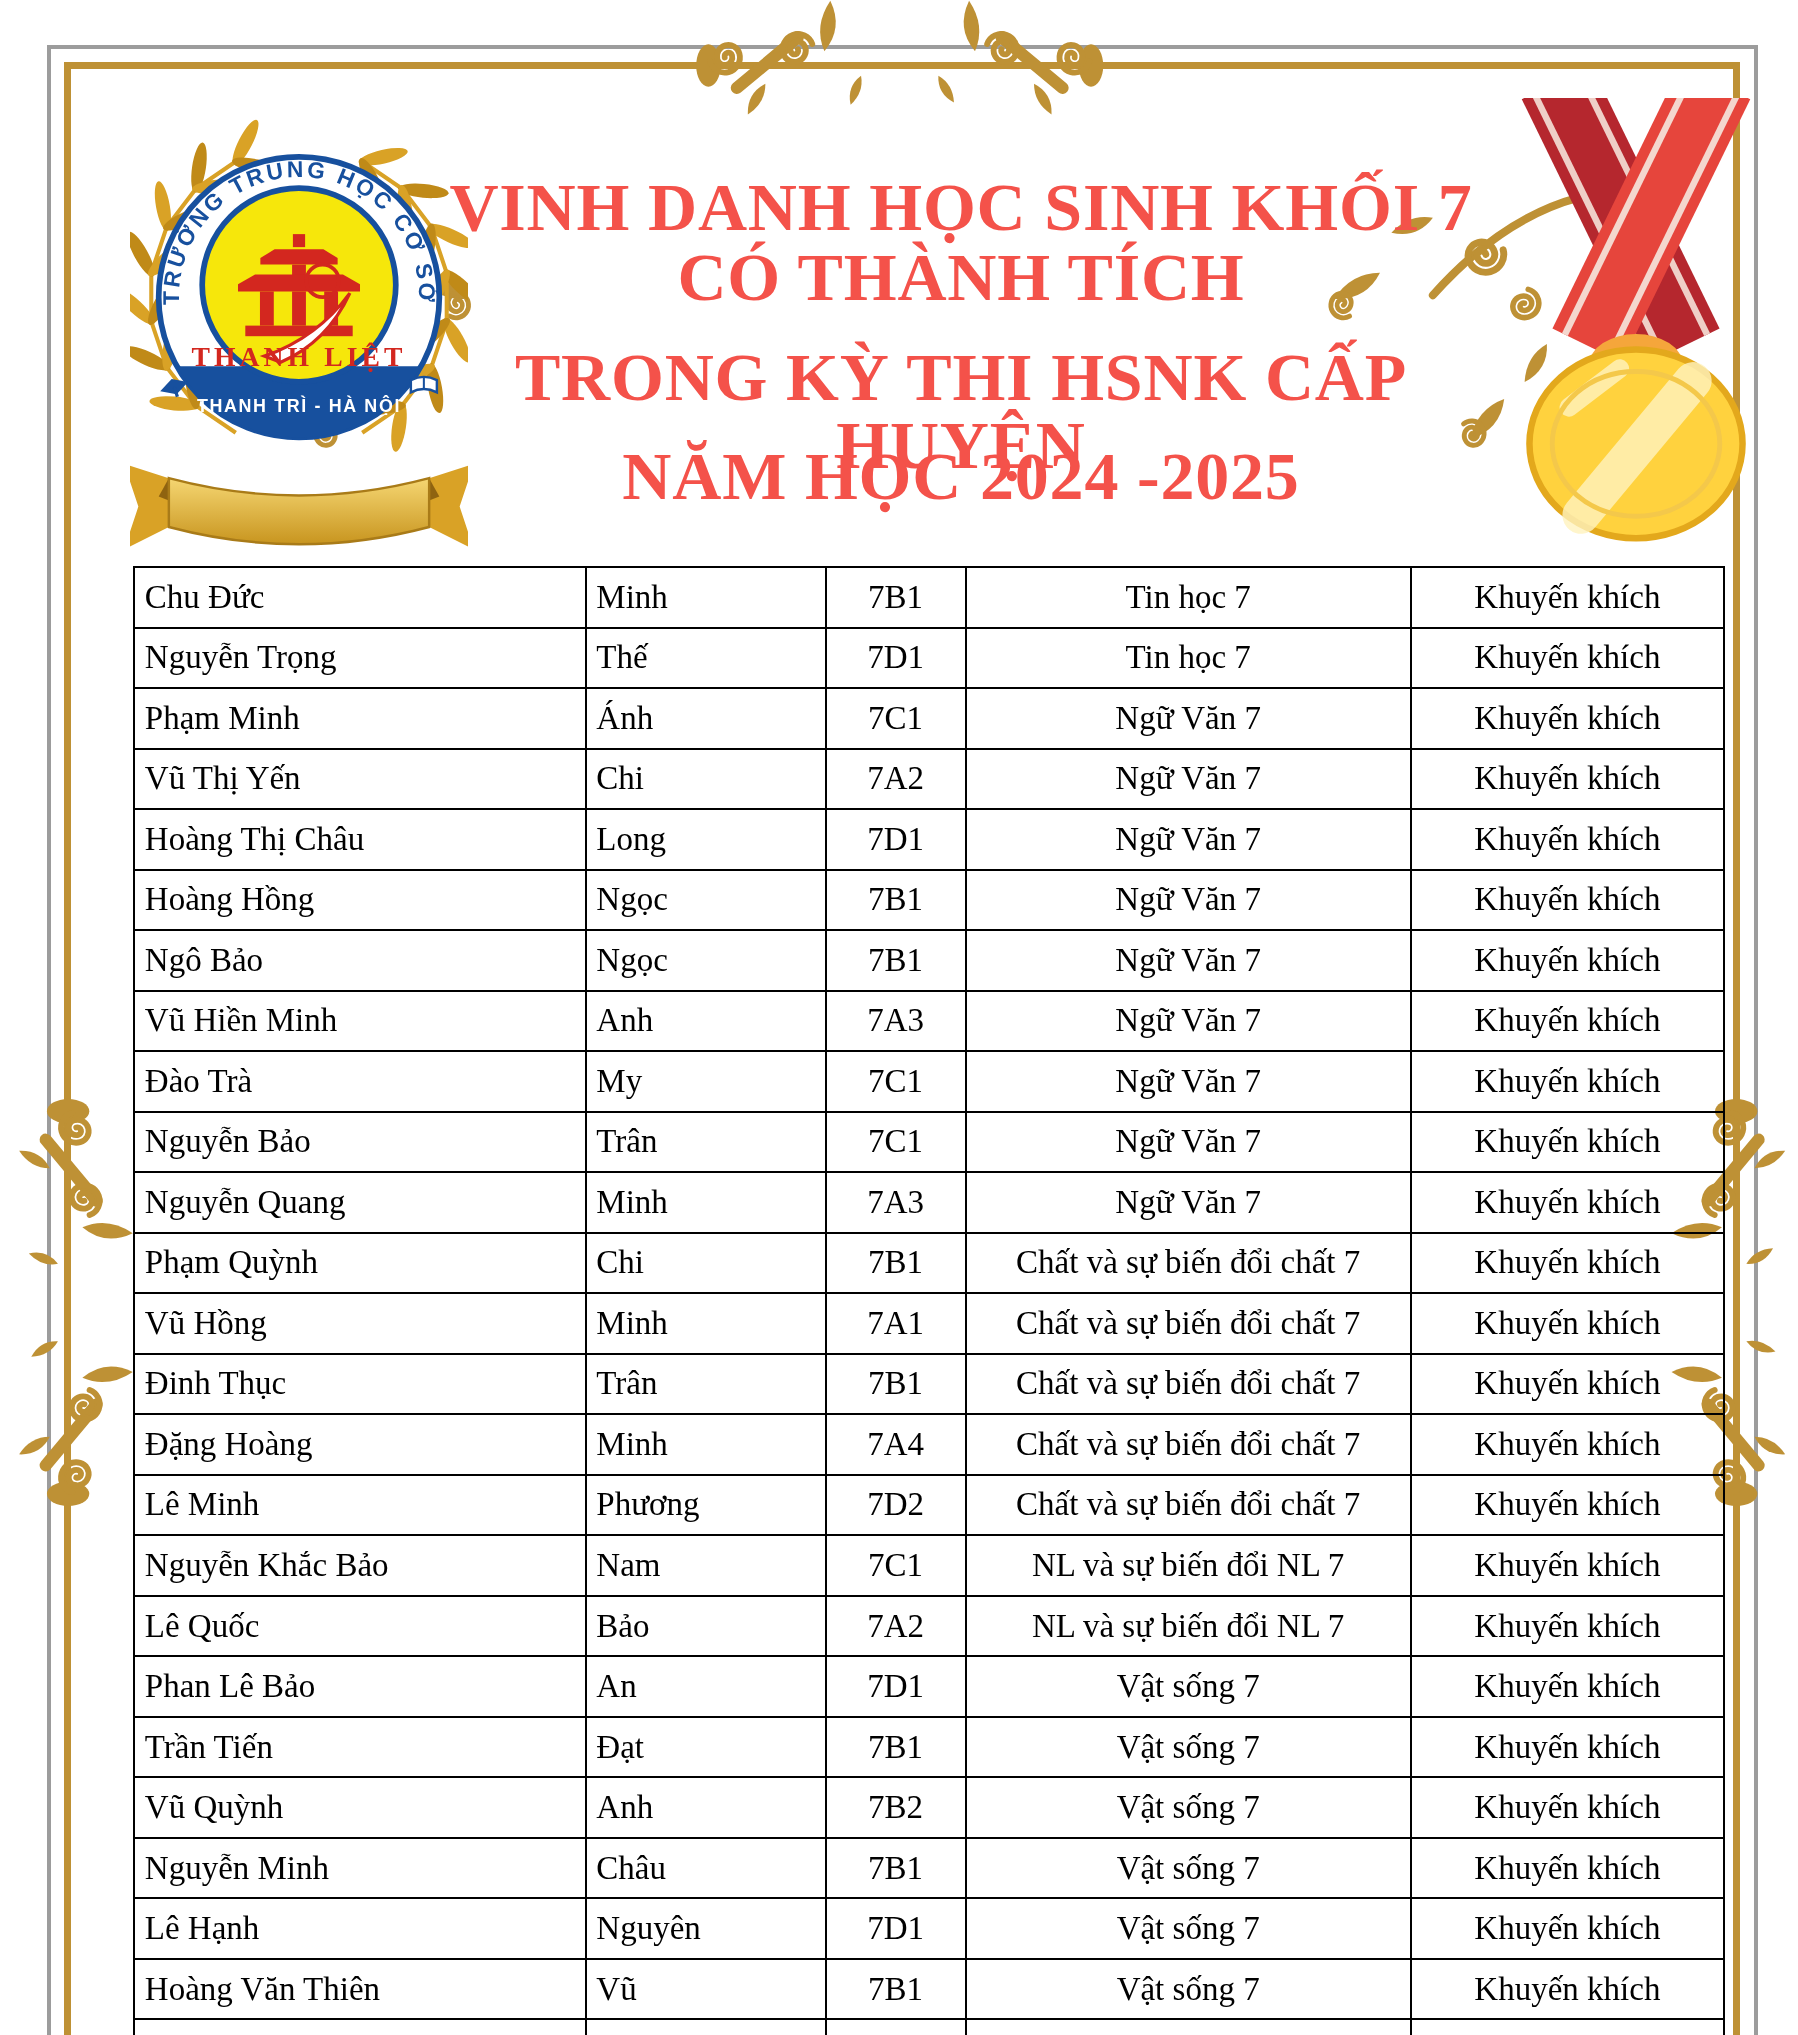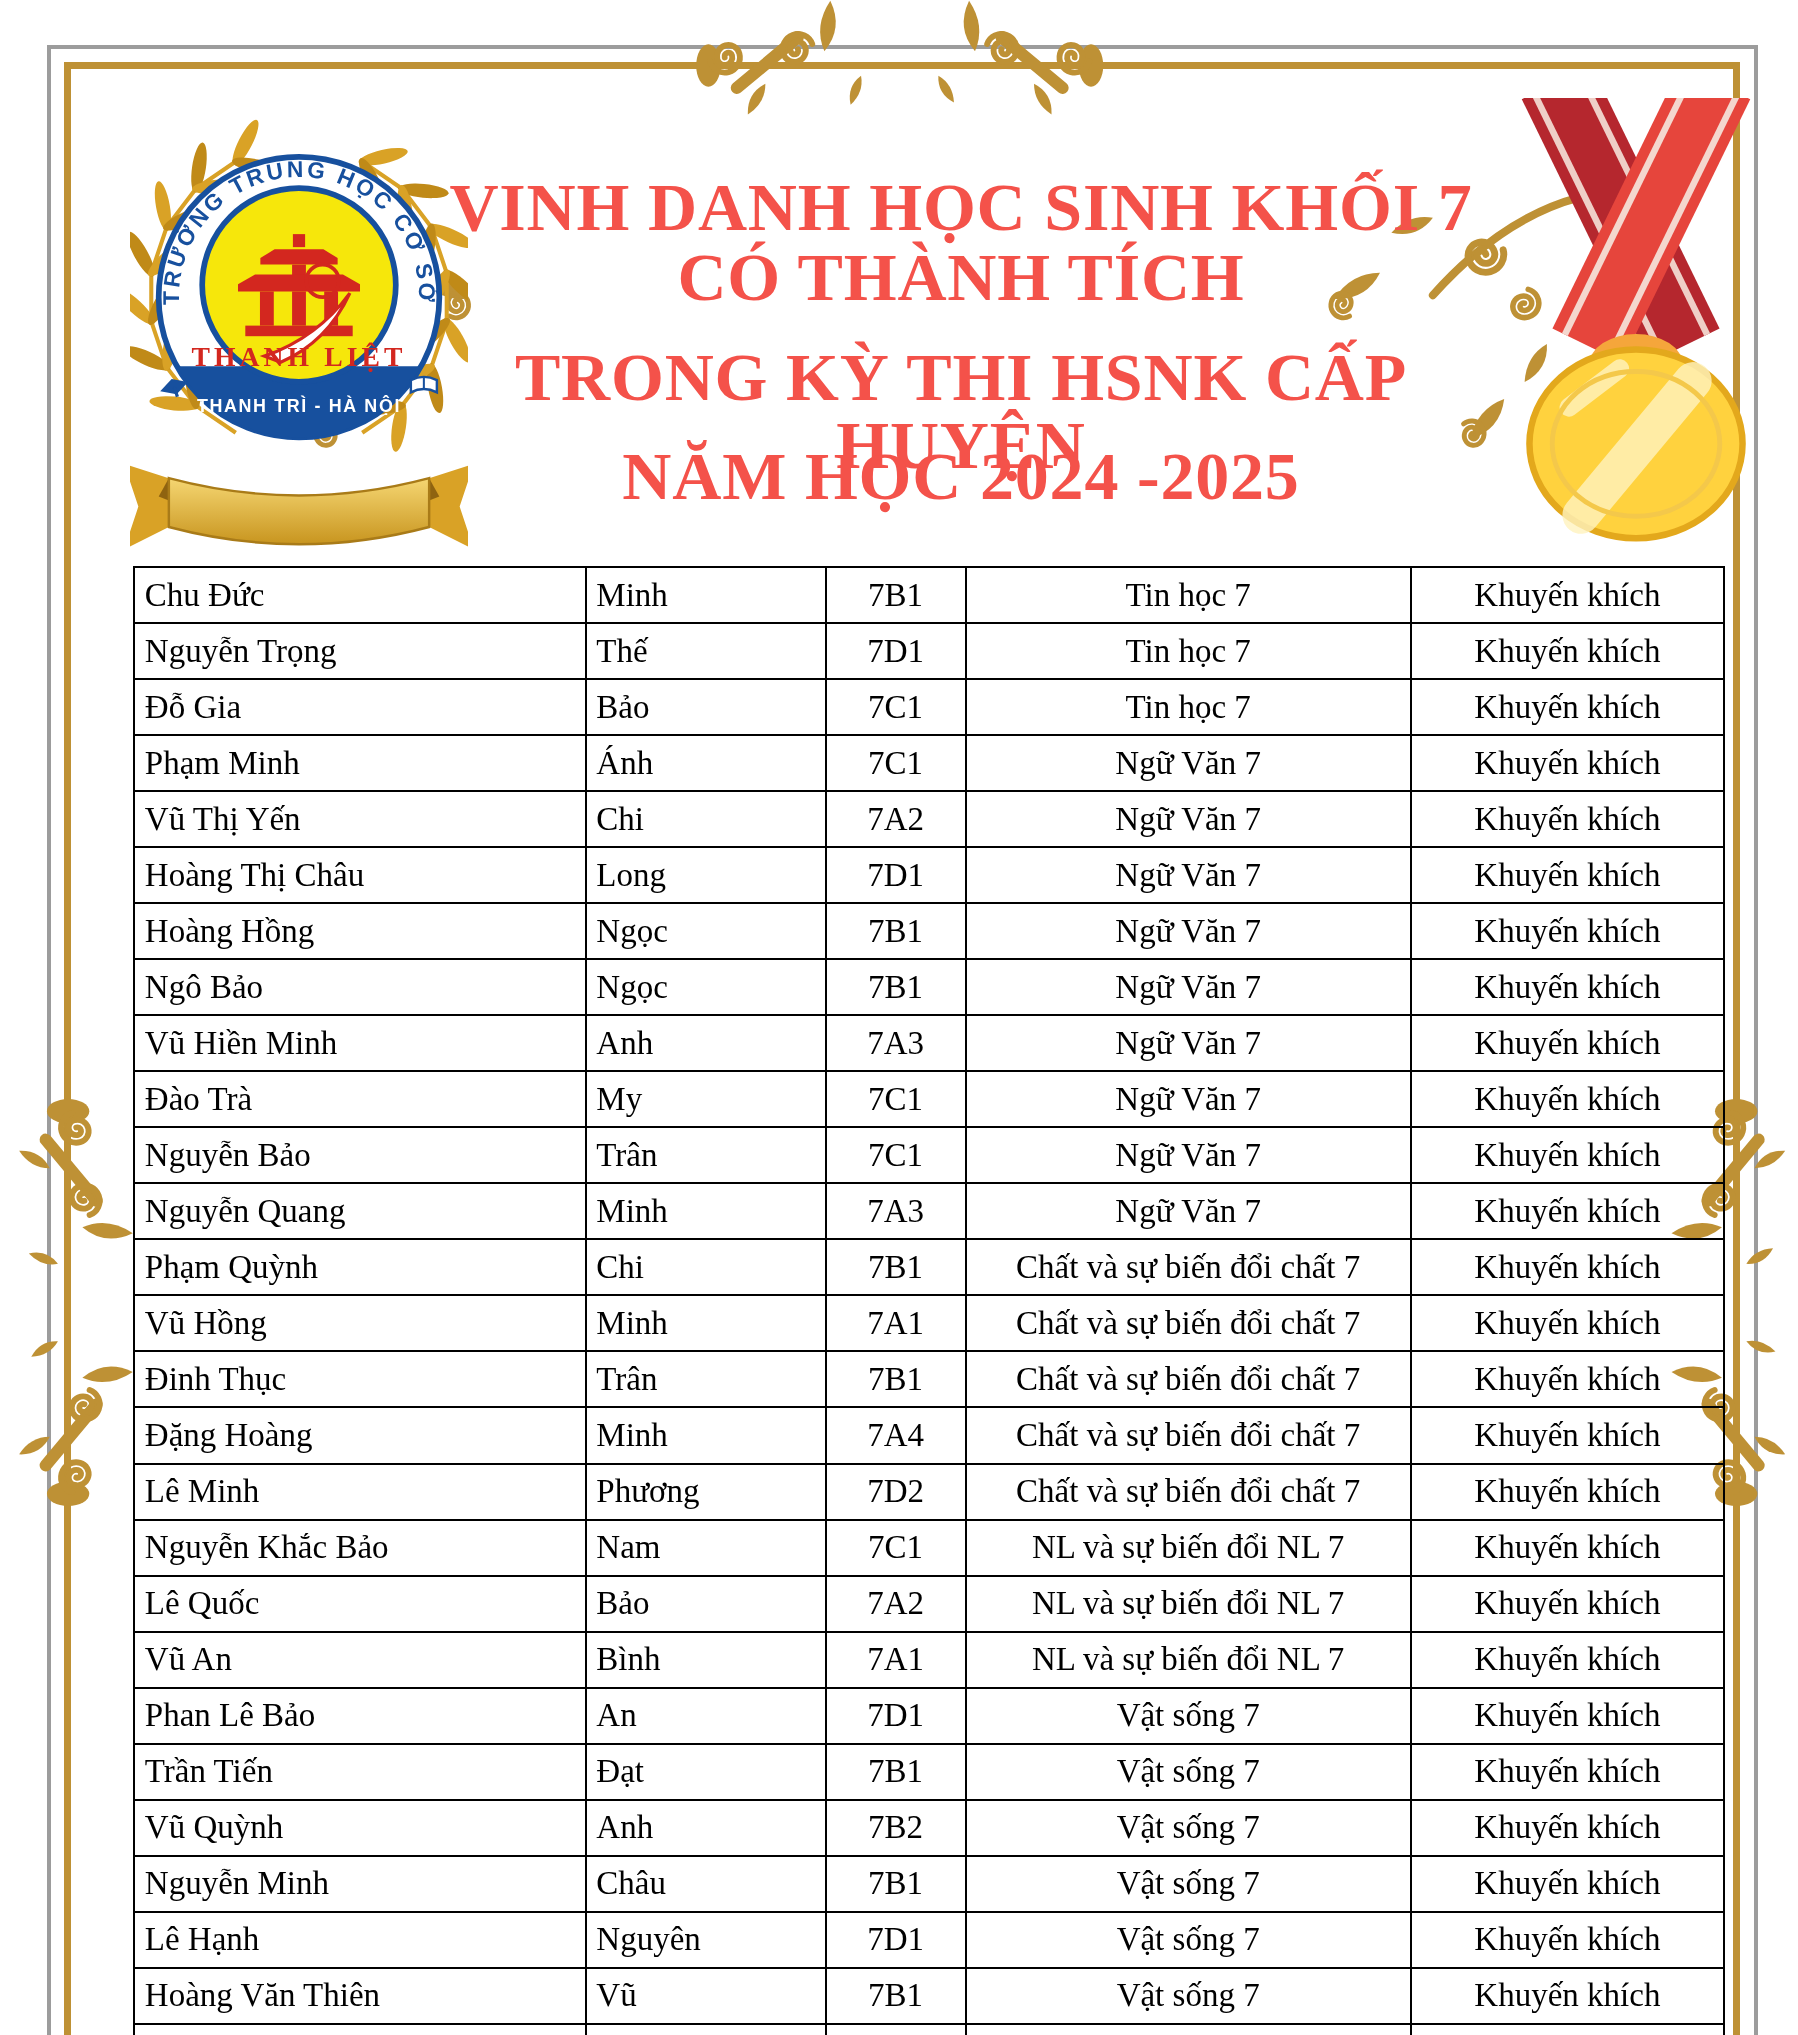--- a/index.html
+++ b/index.html
@@ -207,27 +207,20 @@
           <td class="c4">Khuyến khích</td>
         </tr>
         <tr>
           <td class="c0">Nguyễn Trọng</td>
           <td class="c1">Thế</td>
           <td class="c2">7D1</td>
           <td class="c3">Tin học 7</td>
           <td class="c4">Khuyến khích</td>
         </tr>
         <tr>
-          <td class="c0">Đỗ Gia</td>
-          <td class="c1">Bảo</td>
-          <td class="c2">7C1</td>
-          <td class="c3">Tin học 7</td>
-          <td class="c4">Khuyến khích</td>
-        </tr>
-        <tr>
           <td class="c0">Phạm Minh</td>
           <td class="c1">Ánh</td>
           <td class="c2">7C1</td>
           <td class="c3">Ngữ Văn 7</td>
           <td class="c4">Khuyến khích</td>
         </tr>
         <tr>
           <td class="c0">Vũ Thị Yến</td>
           <td class="c1">Chi</td>
           <td class="c2">7A2</td>
@@ -326,27 +319,20 @@
           <td class="c4">Khuyến khích</td>
         </tr>
         <tr>
           <td class="c0">Lê Quốc</td>
           <td class="c1">Bảo</td>
           <td class="c2">7A2</td>
           <td class="c3">NL và sự biến đổi NL 7</td>
           <td class="c4">Khuyến khích</td>
         </tr>
         <tr>
-          <td class="c0">Vũ An</td>
-          <td class="c1">Bình</td>
-          <td class="c2">7A1</td>
-          <td class="c3">NL và sự biến đổi NL 7</td>
-          <td class="c4">Khuyến khích</td>
-        </tr>
-        <tr>
           <td class="c0">Phan Lê Bảo</td>
           <td class="c1">An</td>
           <td class="c2">7D1</td>
           <td class="c3">Vật sống 7</td>
           <td class="c4">Khuyến khích</td>
         </tr>
         <tr>
           <td class="c0">Trần Tiến</td>
           <td class="c1">Đạt</td>
           <td class="c2">7B1</td>

